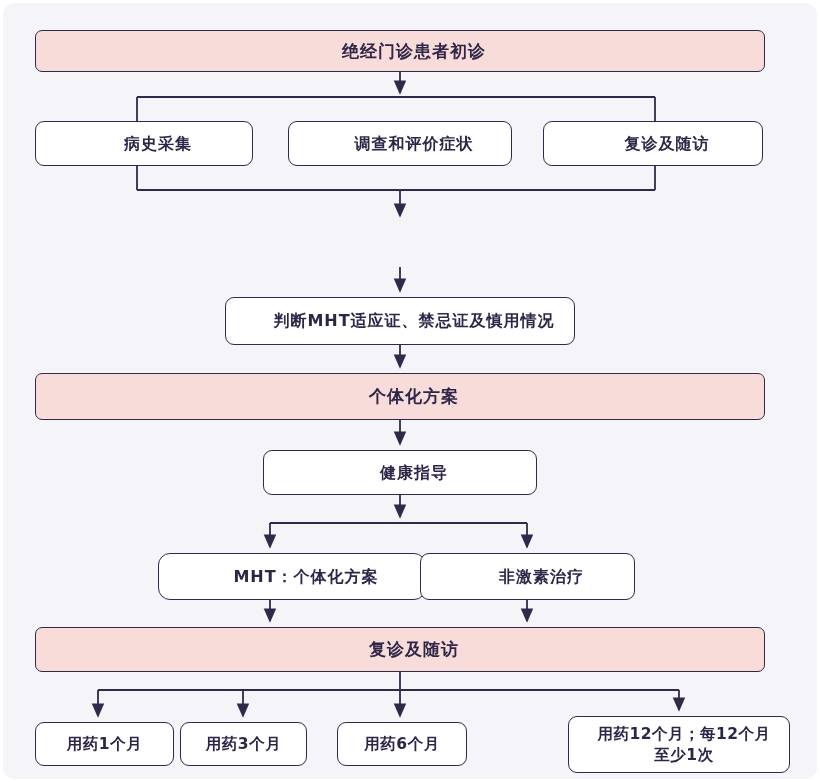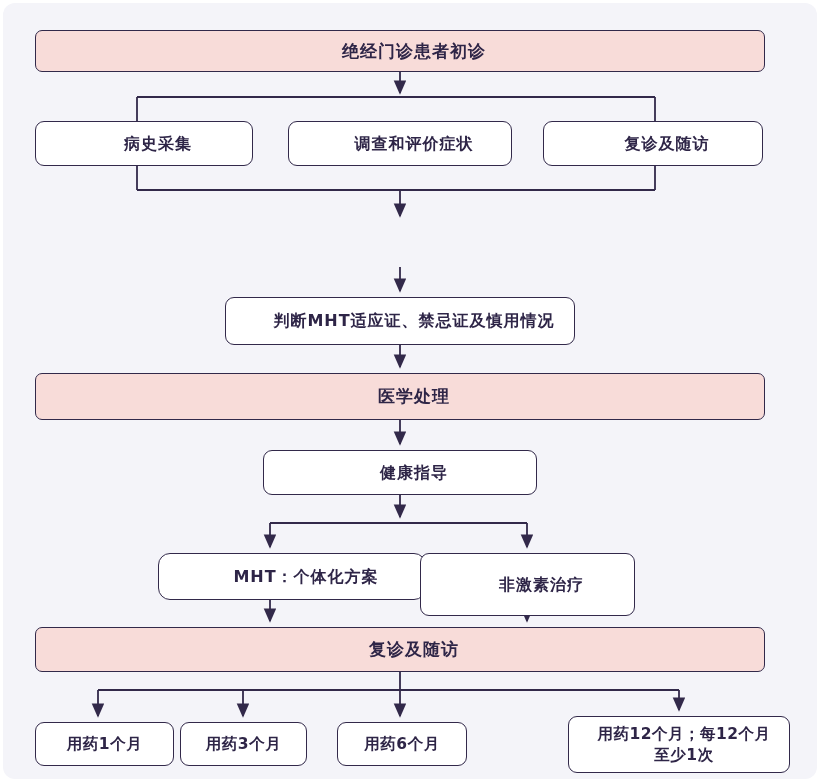--- a/index.html
+++ b/index.html
@@ -97,26 +97,26 @@
 <div class="layer">
   <div class="box stage" style="left:35px;top:30px;width:730px;height:42px;">绝经门诊患者初诊</div>
 
   <div class="box node" style="left:35px;top:121px;width:218px;height:45px;">病史采集</div>
   <div class="box node" style="left:288px;top:121px;width:224px;height:45px;">调查和评价症状</div>
   <div class="box node" style="left:543px;top:121px;width:220px;height:45px;">复诊及随访</div>
 
 
   <div class="box node" style="left:225px;top:297px;width:350px;height:48px;">判断MHT适应证、禁忌证及慎用情况</div>
 
-  <div class="box stage" style="left:35px;top:373px;width:730px;height:47px;">医学处理</div>
+  <div class="box stage" style="left:35px;top:373px;width:730px;height:47px;">个体化方案</div>
 
   <div class="box node" style="left:263px;top:450px;width:274px;height:45px;">健康指导</div>
 
   <div class="box node" style="left:158px;top:553px;width:268px;height:47px;border-radius:12px;">MHT：个体化方案</div>
-  <div class="box node" style="left:420px;top:553px;width:215px;height:63px;">非激素治疗</div>
+  <div class="box node" style="left:420px;top:553px;width:215px;height:47px;">非激素治疗</div>
 
   <div class="box stage" style="left:35px;top:627px;width:730px;height:45px;">复诊及随访</div>
 
   <div class="box node small" style="left:35px;top:722px;width:139px;height:44px;">用药1个月</div>
   <div class="box node small" style="left:180px;top:722px;width:127px;height:44px;">用药3个月</div>
   <div class="box node small" style="left:337px;top:722px;width:130px;height:44px;">用药6个月</div>
   <div class="box node small" style="left:568px;top:716px;width:222px;height:57px;padding-left:18px;">用药12个月；每12个月 至少1次</div>
 </div>
 
 </body></html>

